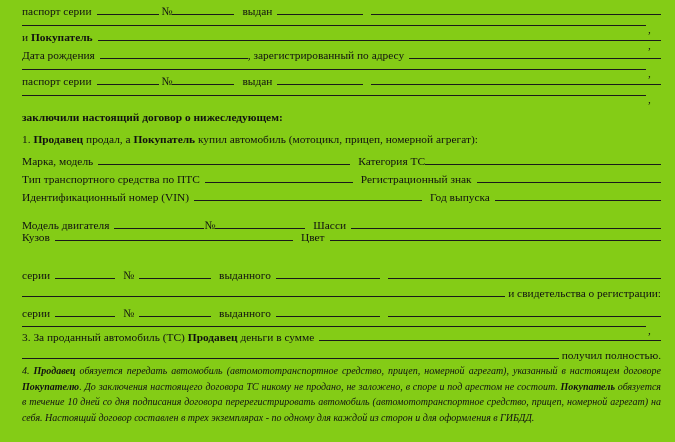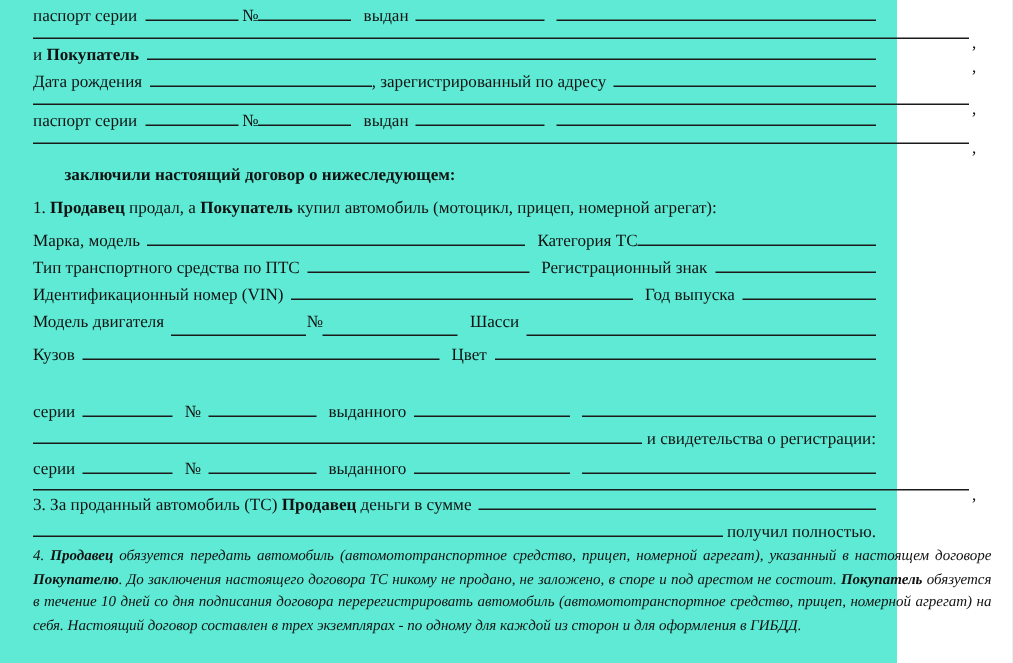--- a/index.html
+++ b/index.html
@@ -13,23 +13,23 @@
     position: relative;
     overflow: hidden;
     font-family: "Liberation Serif", "DejaVu Serif", serif;
     color: #111111;
     -webkit-font-smoothing: none;
   }
 
   .page {
     position: absolute;
     left: 0; top: 0;
-    width: 598px;
+    width: 675px;
     height: 442px;
-    background: #5eead4;
+    background: #84cc16;
   }
 
   
   .row {
     position: absolute;
     left: 22px;
     right: 14px;
     height: 18px;
     font-size: 11.4px;
     line-height: 18px;
@@ -140,21 +140,21 @@
     <span class="lbl">выдан</span>
     <span class="gap"></span>
     <span class="fill" style="width:86px;"></span>
     <span class="gap-lg"></span>
     <span class="fill grow"></span>
   </div>
 
   <div class="rule" style="left:22px; width:624px; top:95px;"></div>
   <div class="comma" style="left:648px; top:94px;">,</div>
 
-  <div class="row" style="top:108px;margin-left:21px;">
+  <div class="row" style="top:108px;">
     <span class="lbl heading">заключили настоящий договор о нижеследующем:</span>
   </div>
 
   <div class="row" style="top:130px;">
     <span class="lbl">1. </span>
     <span class="lbl b">Продавец</span>
     <span class="lbl"> продал, а </span>
     <span class="lbl b">Покупатель</span>
     <span class="lbl"> купил автомобиль (мотоцикл, прицеп, номерной агрегат):</span>
   </div>
@@ -181,21 +181,21 @@
   <div class="row" style="top:170px;">
     <span class="lbl">Тип транспортного средства по ПТС</span>
     <span class="gap"></span>
     <span class="fill" style="width:148px;"></span>
     <span class="gap-lg"></span>
     <span class="lbl">Регистрационный знак</span>
     <span class="gap"></span>
     <span class="fill grow"></span>
   </div>
 
-  <div class="row" style="top:206px;align-items:flex-end;">
+  <div class="row" style="top:216px;">
     <span class="lbl">Модель двигателя</span>
     <span class="gap"></span>
     <span class="fill" style="width:90px;"></span>
     <span class="lbl">№</span>
     <span class="fill" style="width:90px;"></span>
     <span class="gap-lg"></span>
     <span class="lbl">Шасси</span>
     <span class="gap"></span>
     <span class="fill grow"></span>
   </div>

